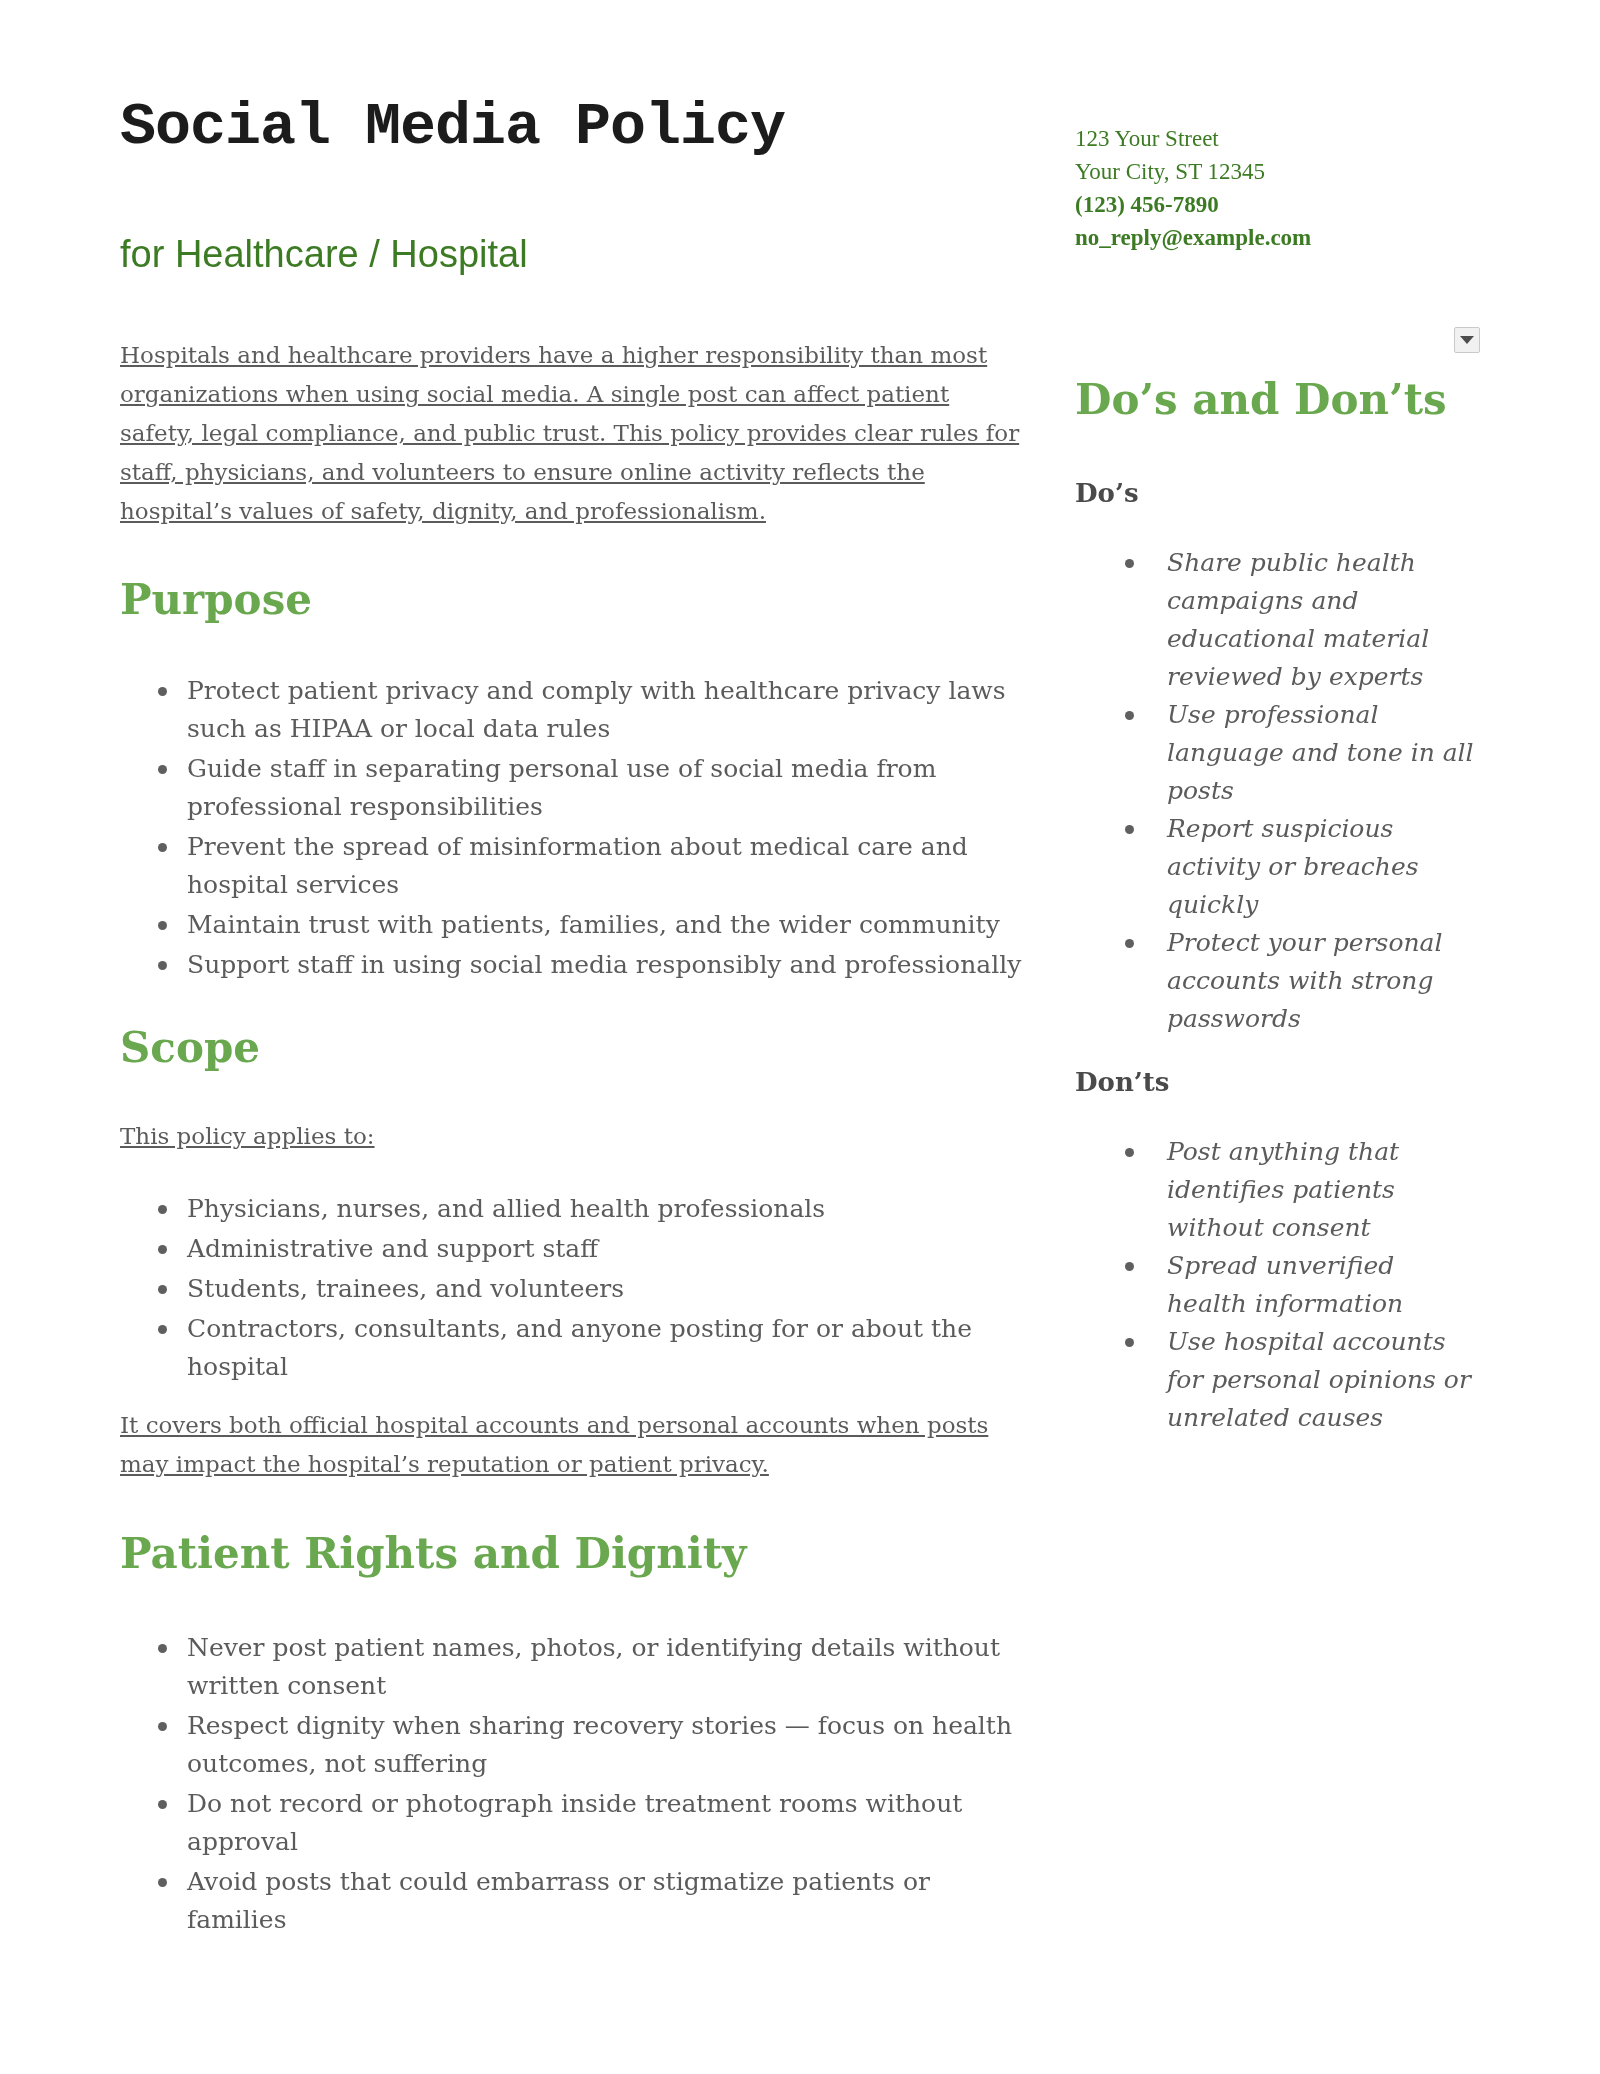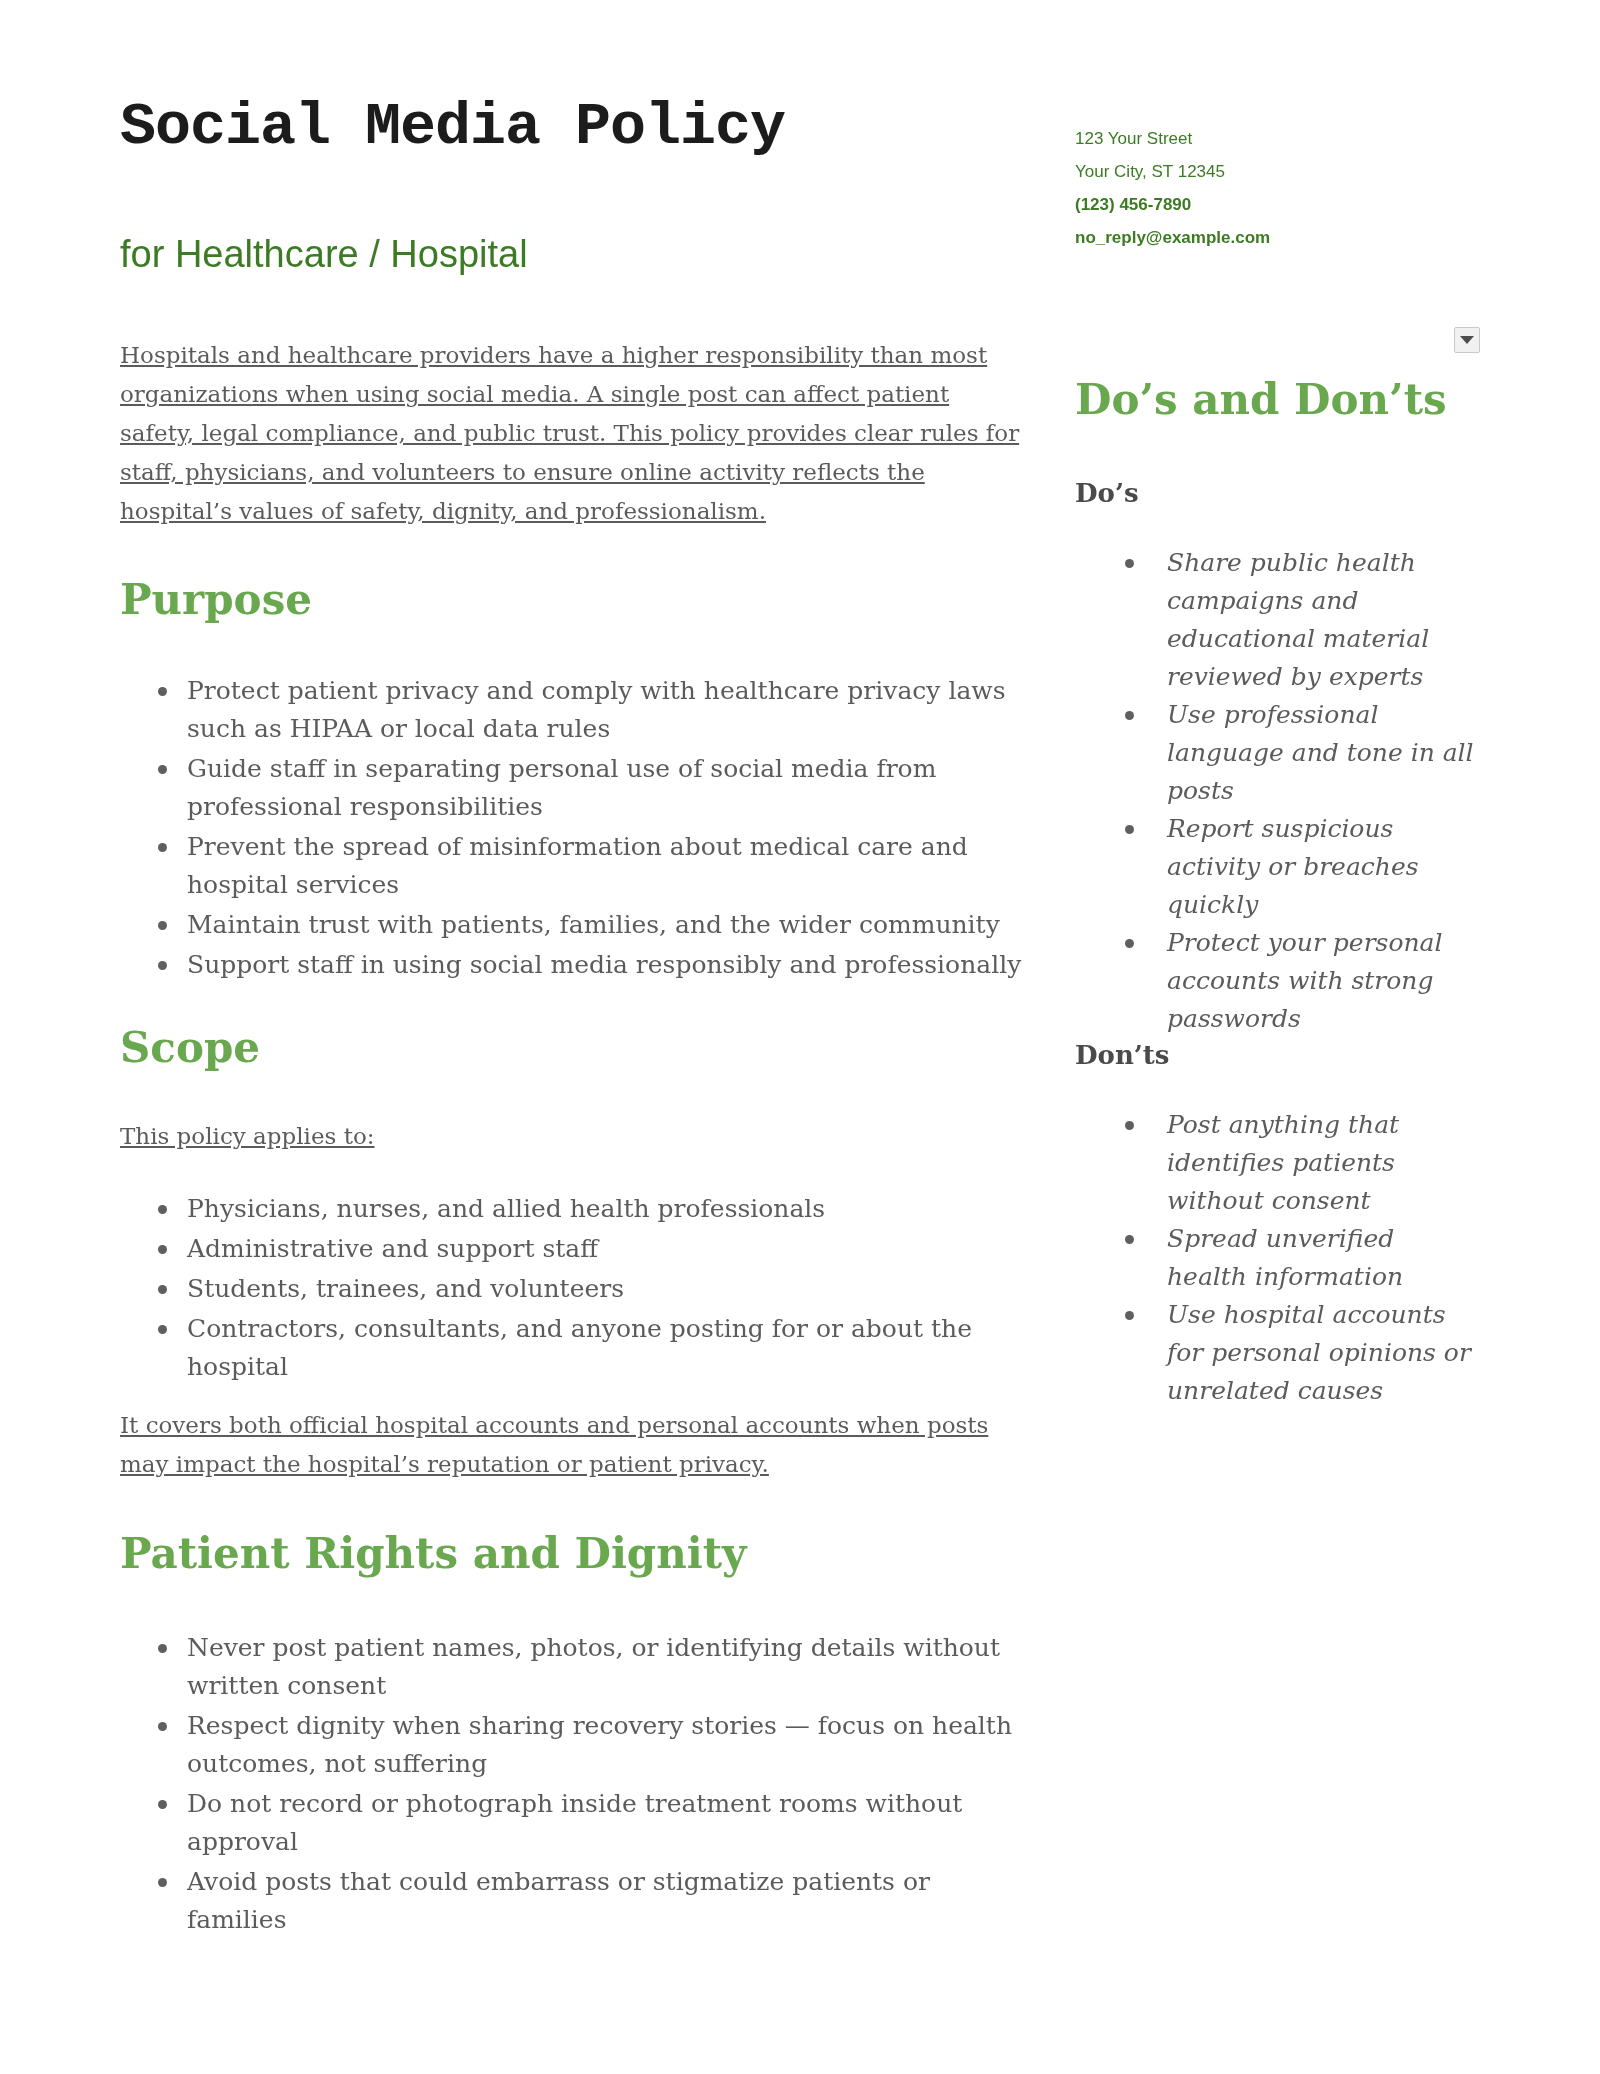--- a/index.html
+++ b/index.html
@@ -60,34 +60,34 @@
   .col-main ul.blist li{position:relative;margin-bottom:2px;}
   .col-main ul.blist li::before{
     content:"";position:absolute;left:-29px;top:15px;
     width:9px;height:9px;border-radius:50%;background:#5f5f5f;
   }
   .list-scope{margin-top:34px !important;}
   .list-patient{margin-top:50px !important;}
 
   .contact{
     margin-top:122px;
-    font-family:Liberation Sans, sans-serif;
-    font-size:17px;line-height:33px;
+    font-family:Liberation Serif, serif;
+    font-size:23px;line-height:33px;
     color:var(--accent-green);
   }
   .contact .bold{font-weight:700;}
 
   .sec-dosdonts{margin-top:121px;}
   h3.subhead{
     font-family:"DejaVu Serif", serif;
     font-size:26px;line-height:34px;font-weight:700;
     color:var(--subhead-grey);
   }
   .subhead-dos{margin-top:51px;}
-  .subhead-donts{}
+  .subhead-donts{margin-top:27px;}
   .col-right ul.blist{padding-left:92px;margin-top:34px;font-style:italic;}
   .col-right ul.blist li{position:relative;}
   .col-right ul.blist li::before{
     content:"";position:absolute;left:-42px;top:15px;
     width:9px;height:9px;border-radius:50%;background:#5f5f5f;
   }
 
   .dropdown{
     position:absolute;left:1454px;top:327px;
     width:26px;height:26px;

